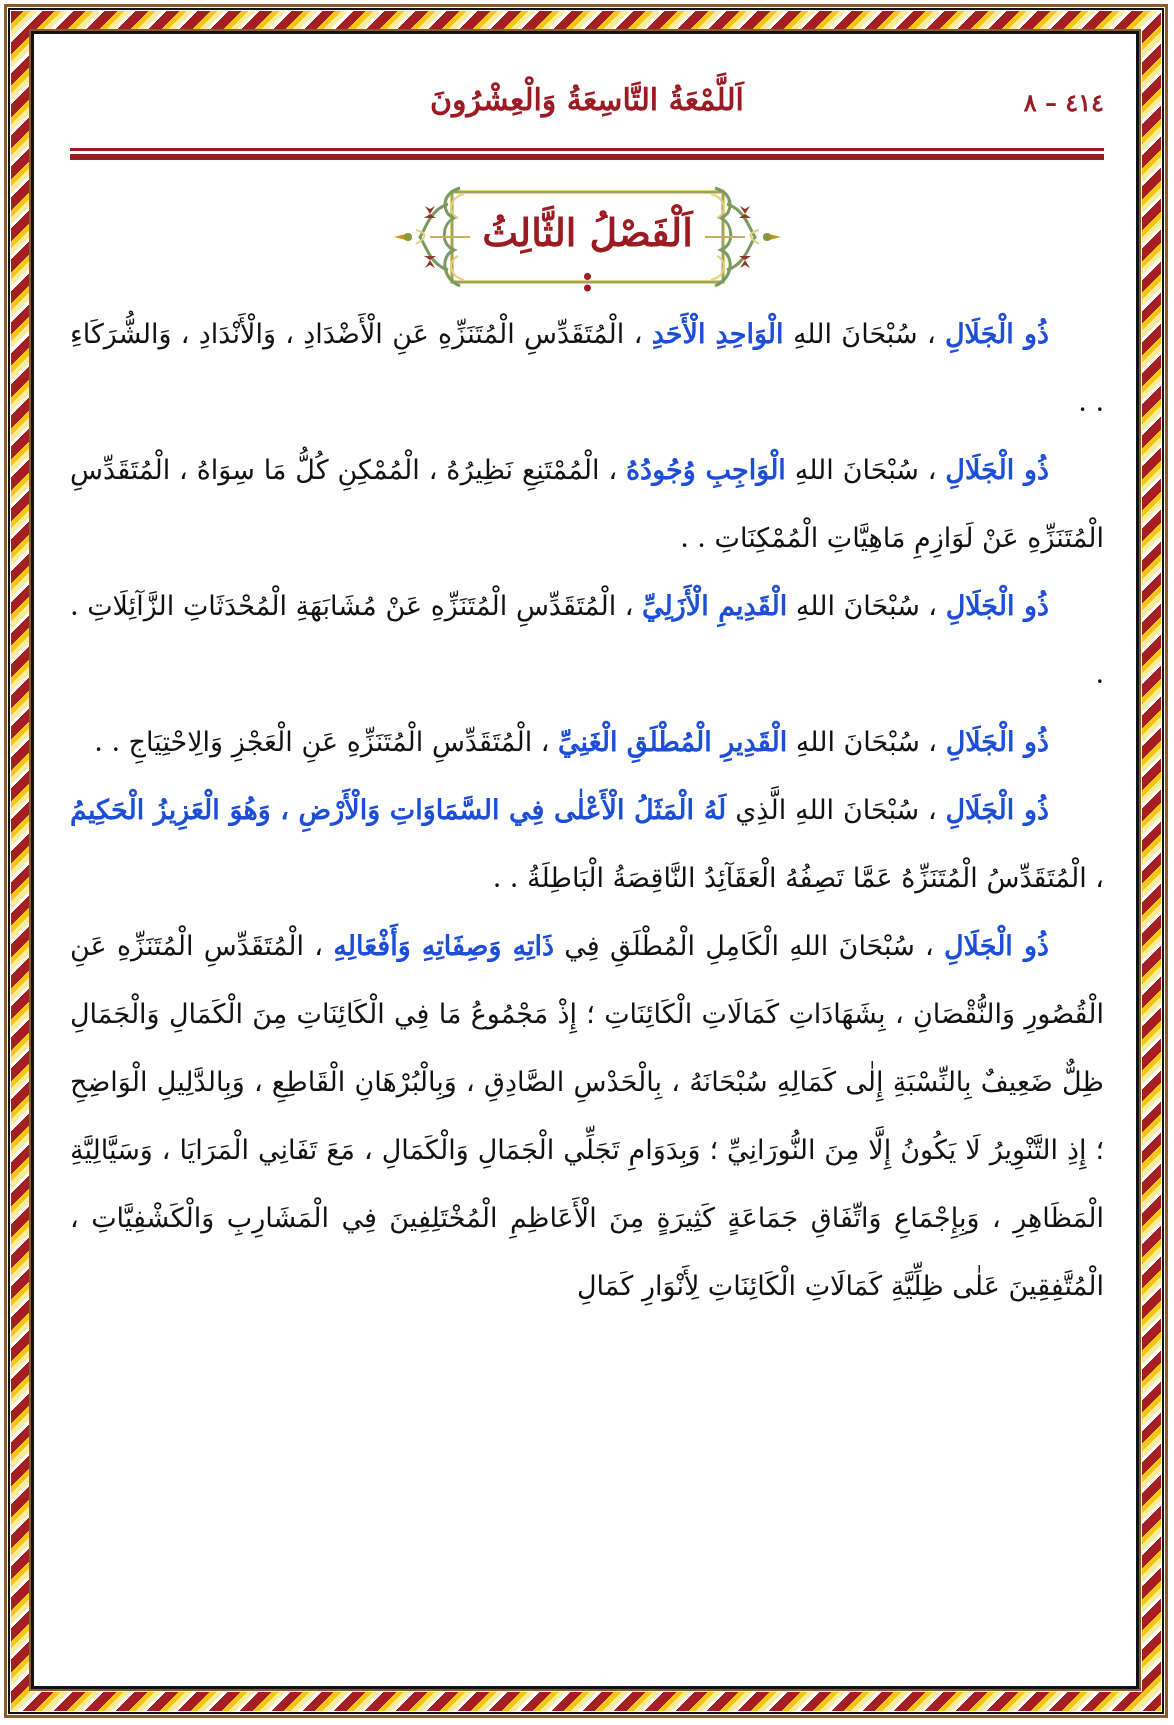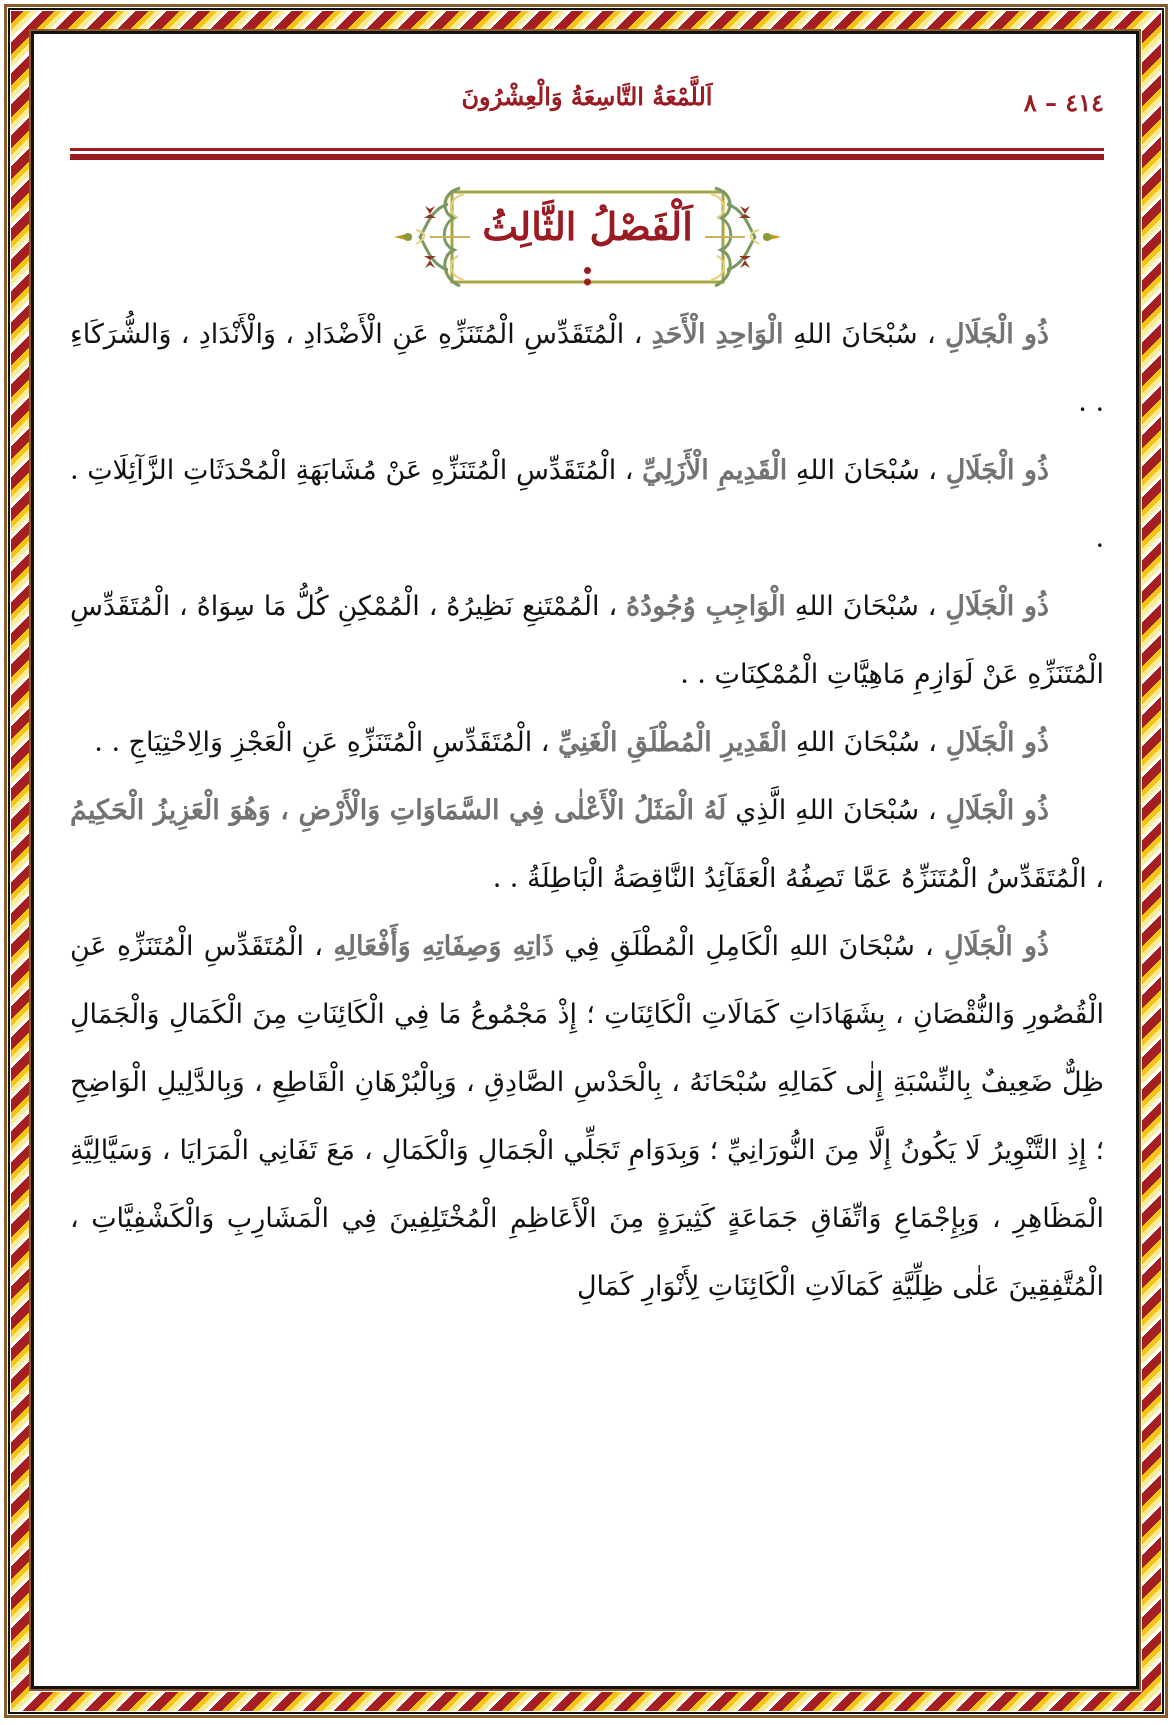--- a/index.html
+++ b/index.html
@@ -36,39 +36,39 @@
   }
   .header {
     position: relative; height: 88px;
   }
   .page-number {
     position: absolute; right: 0px; top: 28px;
     color: #9b1b22; font-size: 24px; font-weight: bold; direction: rtl;
   }
   .running-title {
     position: absolute; left: 0; right: 0; top: 22px; text-align: center;
-    color: #9b1b22; font-size: 24px; font-weight: bold;
+    color: #9b1b22; font-size: 30px; font-weight: bold;
   }
   .rule-thin { height: 3px; background: #9b1b22; margin-top: 0; }
   .rule-gap { height: 3px; }
   .rule-thick { height: 6px; background: #9b1b22; }
   .cartouche-wrap { position: relative; height: 140px; }
   .cartouche {
     position: absolute; left: 320px; top: 24px; width: 395px; height: 106px;
   }
   .cartouche svg { position: absolute; left: 0; top: 0; }
   .chapter-title {
-    position: absolute; left: 80px; right: 80px; top: 20px; text-align: center;
+    position: absolute; left: 80px; right: 80px; top: 26px; text-align: center;
     color: #9b1b22; font-size: 38px; font-weight: bold;
   }
   .para {
     font-size: 27px; line-height: 68px; text-align: justify; text-align-last: right;
     text-indent: 55px; margin: 0;
   }
-  .para .em { color: #737373; font-weight: bold; }
+  .para .em { color: #1d4ed8; font-weight: bold; }
 </style>
 </head>
 <body>
 
 <div class="frame-outer"></div>
 <div class="frame-black"></div>
 <div class="braid"></div>
 <div class="frame-inner-brown"></div>
 <div class="frame-inner-black"></div>
 
@@ -119,24 +119,24 @@
         </g>
       </svg>
       <div class="chapter-title">اَلْفَصْلُ الثَّالِثُ :</div>
     </div>
   </div>
 
   <p class="para">
     <span class="em">ذُو الْجَلَالِ</span><span> ، سُبْحَانَ اللهِ </span><span class="em">الْوَاحِدِ الْأَحَدِ</span><span> ، الْمُتَقَدِّسِ الْمُتَنَزِّهِ عَنِ الْأَضْدَادِ ، وَالْأَنْدَادِ ، وَالشُّرَكَاءِ . .</span>
   </p>
   <p class="para">
-    <span class="em">ذُو الْجَلَالِ</span><span> ، سُبْحَانَ اللهِ </span><span class="em">الْقَدِيمِ الْأَزَلِيِّ</span><span> ، الْمُتَقَدِّسِ الْمُتَنَزِّهِ عَنْ مُشَابَهَةِ الْمُحْدَثَاتِ الزَّآئِلَاتِ . .</span>
+    <span class="em">ذُو الْجَلَالِ</span><span> ، سُبْحَانَ اللهِ </span><span class="em">الْوَاجِبِ وُجُودُهُ</span><span> ، الْمُمْتَنِعِ نَظِيرُهُ ، الْمُمْكِنِ كُلُّ مَا سِوَاهُ ، الْمُتَقَدِّسِ الْمُتَنَزِّهِ عَنْ لَوَازِمِ مَاهِيَّاتِ الْمُمْكِنَاتِ . .</span>
   </p>
   <p class="para">
-    <span class="em">ذُو الْجَلَالِ</span><span> ، سُبْحَانَ اللهِ </span><span class="em">الْوَاجِبِ وُجُودُهُ</span><span> ، الْمُمْتَنِعِ نَظِيرُهُ ، الْمُمْكِنِ كُلُّ مَا سِوَاهُ ، الْمُتَقَدِّسِ الْمُتَنَزِّهِ عَنْ لَوَازِمِ مَاهِيَّاتِ الْمُمْكِنَاتِ . .</span>
+    <span class="em">ذُو الْجَلَالِ</span><span> ، سُبْحَانَ اللهِ </span><span class="em">الْقَدِيمِ الْأَزَلِيِّ</span><span> ، الْمُتَقَدِّسِ الْمُتَنَزِّهِ عَنْ مُشَابَهَةِ الْمُحْدَثَاتِ الزَّآئِلَاتِ . .</span>
   </p>
   <p class="para">
     <span class="em">ذُو الْجَلَالِ</span><span> ، سُبْحَانَ اللهِ </span><span class="em">الْقَدِيرِ الْمُطْلَقِ الْغَنِيِّ</span><span> ، الْمُتَقَدِّسِ الْمُتَنَزِّهِ عَنِ الْعَجْزِ وَالِاحْتِيَاجِ . .</span>
   </p>
   <p class="para">
     <span class="em">ذُو الْجَلَالِ</span><span> ، سُبْحَانَ اللهِ الَّذِي </span><span class="em">لَهُ الْمَثَلُ الْأَعْلٰى فِي السَّمَاوَاتِ وَالْأَرْضِ ، وَهُوَ الْعَزِيزُ الْحَكِيمُ</span><span> ، الْمُتَقَدِّسُ الْمُتَنَزِّهُ عَمَّا تَصِفُهُ الْعَقَآئِدُ النَّاقِصَةُ الْبَاطِلَةُ . .</span>
   </p>
   <p class="para">
     <span class="em">ذُو الْجَلَالِ</span><span> ، سُبْحَانَ اللهِ الْكَامِلِ الْمُطْلَقِ فِي </span><span class="em">ذَاتِهِ وَصِفَاتِهِ وَأَفْعَالِهِ</span><span> ، الْمُتَقَدِّسِ الْمُتَنَزِّهِ عَنِ الْقُصُورِ وَالنُّقْصَانِ ، بِشَهَادَاتِ كَمَالَاتِ الْكَائِنَاتِ ؛ إِذْ مَجْمُوعُ مَا فِي الْكَائِنَاتِ مِنَ الْكَمَالِ وَالْجَمَالِ ظِلٌّ ضَعِيفٌ بِالنِّسْبَةِ إِلٰى كَمَالِهِ سُبْحَانَهُ ، بِالْحَدْسِ الصَّادِقِ ، وَبِالْبُرْهَانِ الْقَاطِعِ ، وَبِالدَّلِيلِ الْوَاضِحِ ؛ إِذِ التَّنْوِيرُ لَا يَكُونُ إِلَّا مِنَ النُّورَانِيِّ ؛ وَبِدَوَامِ تَجَلِّي الْجَمَالِ وَالْكَمَالِ ، مَعَ تَفَانِي الْمَرَايَا ، وَسَيَّالِيَّةِ الْمَظَاهِرِ ، وَبِإِجْمَاعِ وَاتِّفَاقِ جَمَاعَةٍ كَثِيرَةٍ مِنَ الْأَعَاظِمِ الْمُخْتَلِفِينَ فِي الْمَشَارِبِ وَالْكَشْفِيَّاتِ ، الْمُتَّفِقِينَ عَلٰى ظِلِّيَّةِ كَمَالَاتِ الْكَائِنَاتِ لِأَنْوَارِ كَمَالِ</span>
   </p>

